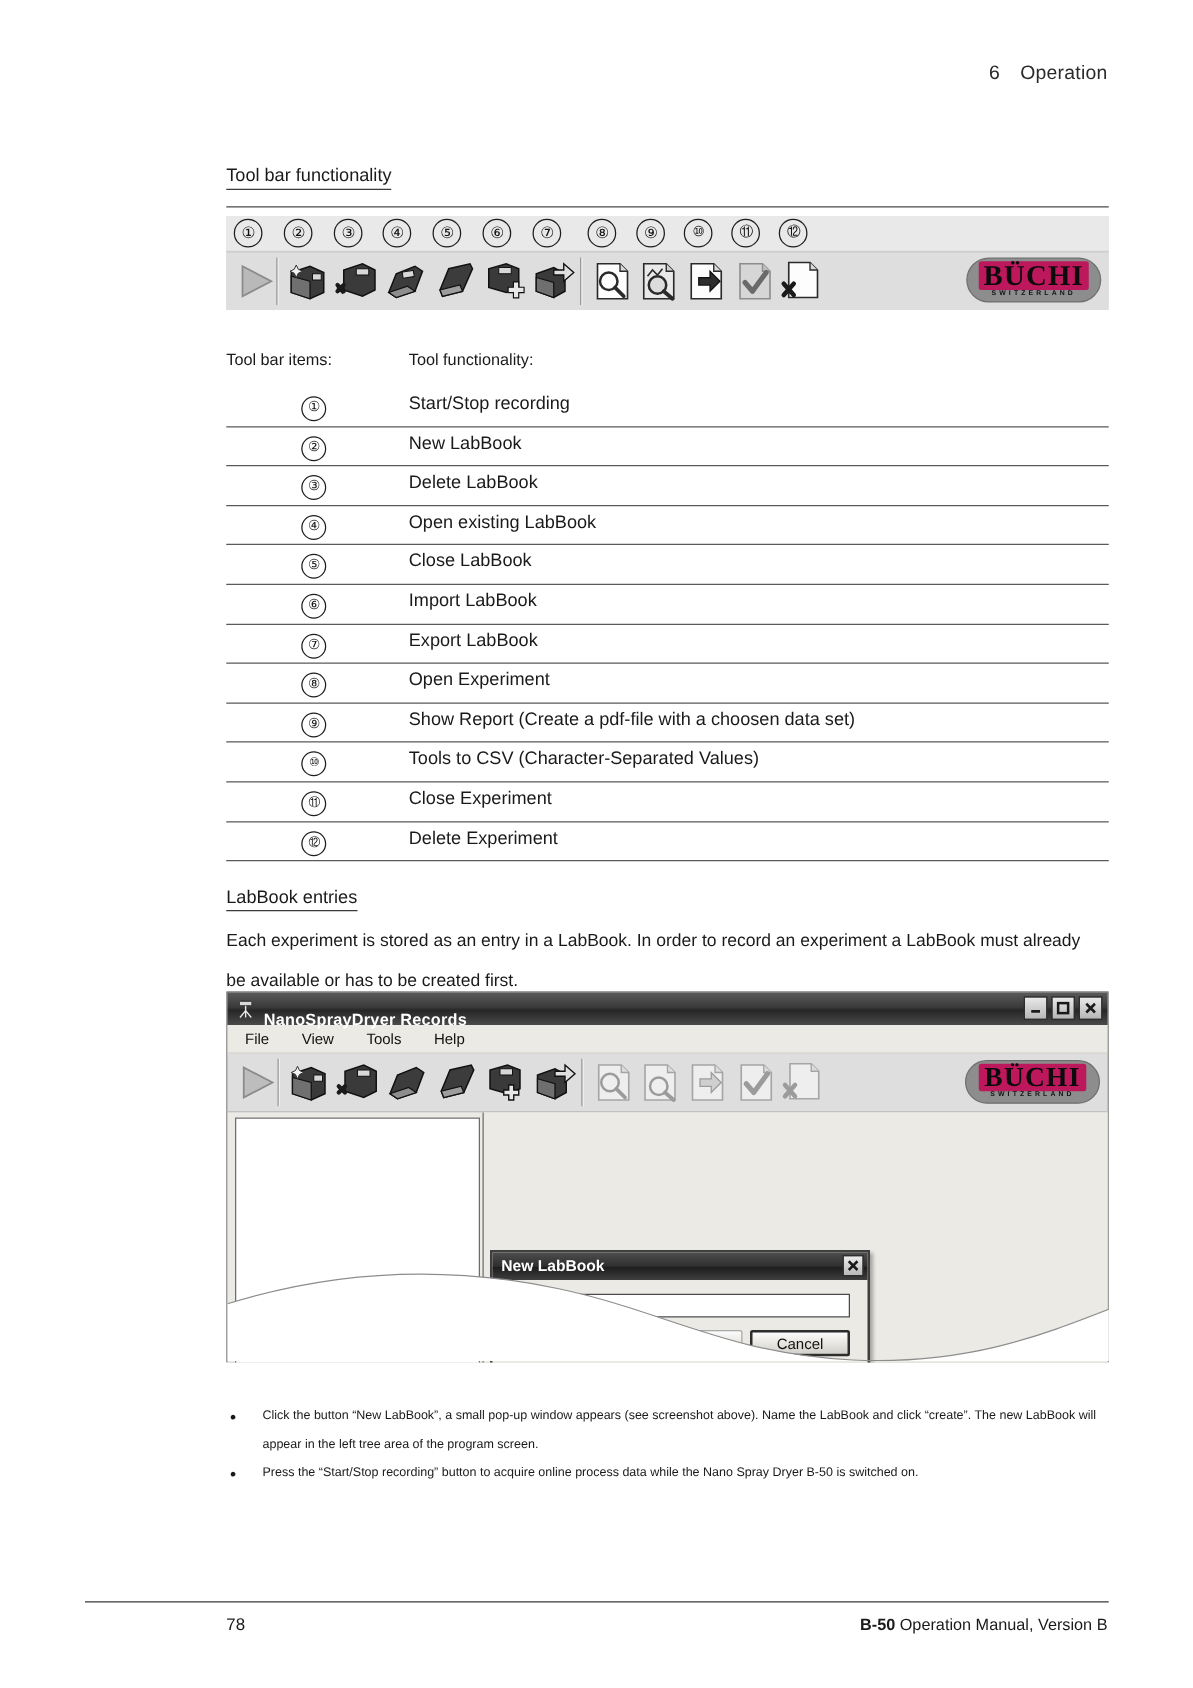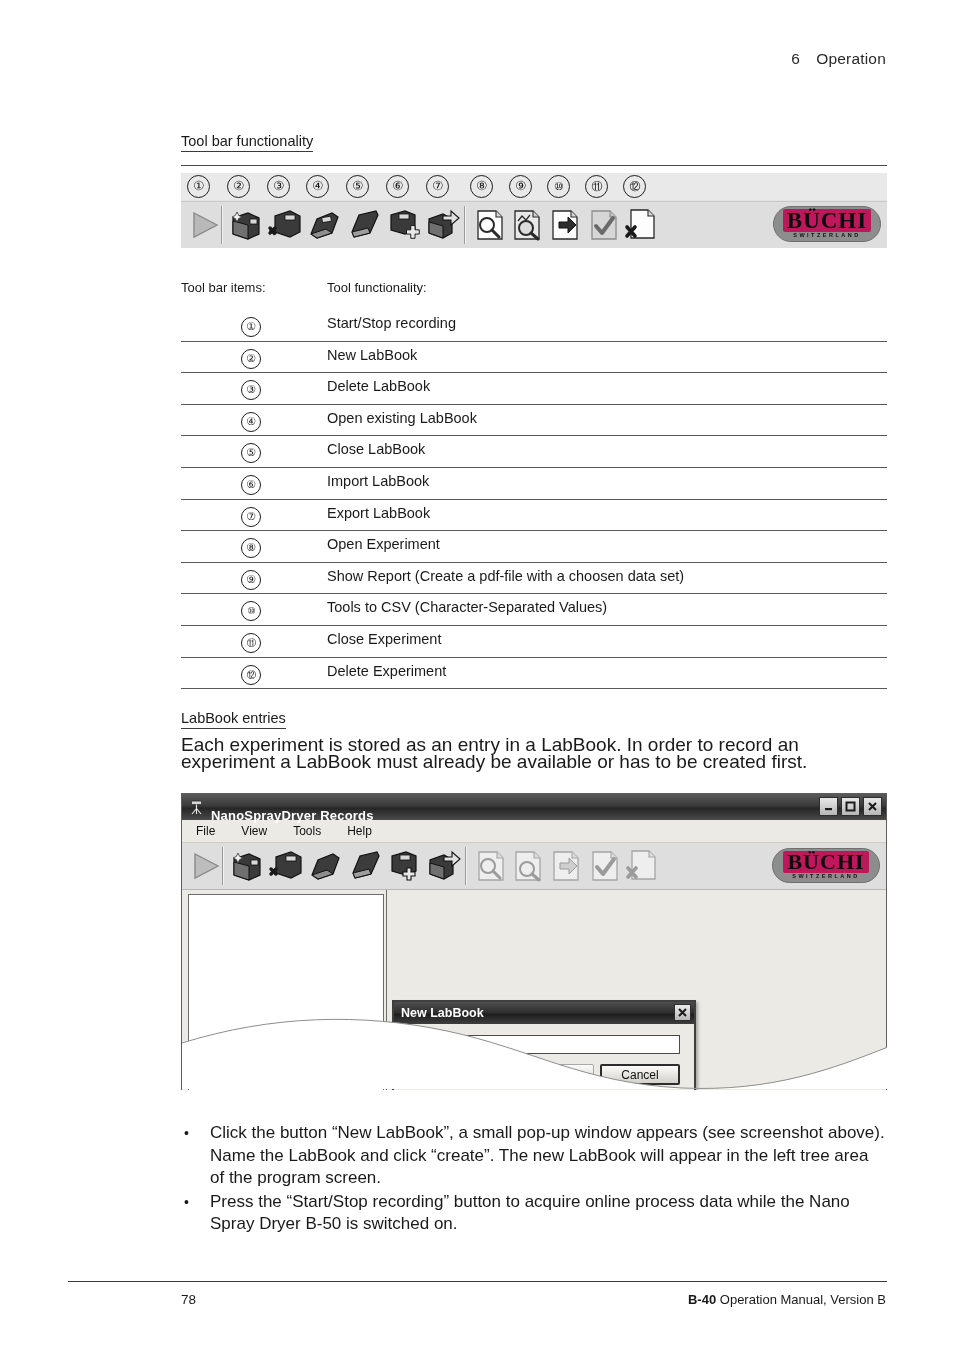--- a/index.html
+++ b/index.html
@@ -191,22 +191,22 @@
     top: 5px;
     font-size: 14.5px;
     color: #1a1a1a;
   }
 
   
   .body-para {
     position: absolute;
     left: 181px;
     width: 700px;
-    font-size: 19px;
-    line-height: 17px;
+    font-size: 14px;
+    line-height: 32px;
     color: #1a1a1a;
   }
   #para-labbook { top: 736px; }
 
   
   .app-shot {
     position: absolute;
     left: 181px;
     top: 793px;
     width: 706px;
@@ -395,21 +395,21 @@
   
   .bullets {
     position: absolute;
     left: 181px;
     top: 1122px;
     width: 706px;
   }
   .bullet {
     position: relative;
     padding-left: 29px;
-    font-size: 17px;
+    font-size: 10px;
     line-height: 22.5px;
     color: #1a1a1a;
     margin-bottom: 1px;
   }
   .bullet::before {
     content: "\2022";
     position: absolute;
     left: 3px;
     top: 0;
     font-size: 14px;
@@ -795,15 +795,15 @@
     </div>
   </div>
 
   <div class="bullets">
     <div class="bullet">Click the button “New LabBook”, a small pop-up window appears (see screenshot above). Name the LabBook and click “create”. The new LabBook will appear in the left tree area of the program screen.</div>
     <div class="bullet">Press the “Start/Stop recording” button to acquire online process data while the Nano Spray Dryer B-50 is switched on.</div>
   </div>
 
   <div class="rule" id="rule-footer"></div>
   <div class="footer-left">78</div>
-  <div class="footer-right"><b>B-40</b><span> Operation Manual, Version B</span></div>
+  <div class="footer-right"><b>B-50</b><span> Operation Manual, Version B</span></div>
 
 </div>
 
 </body></html>

